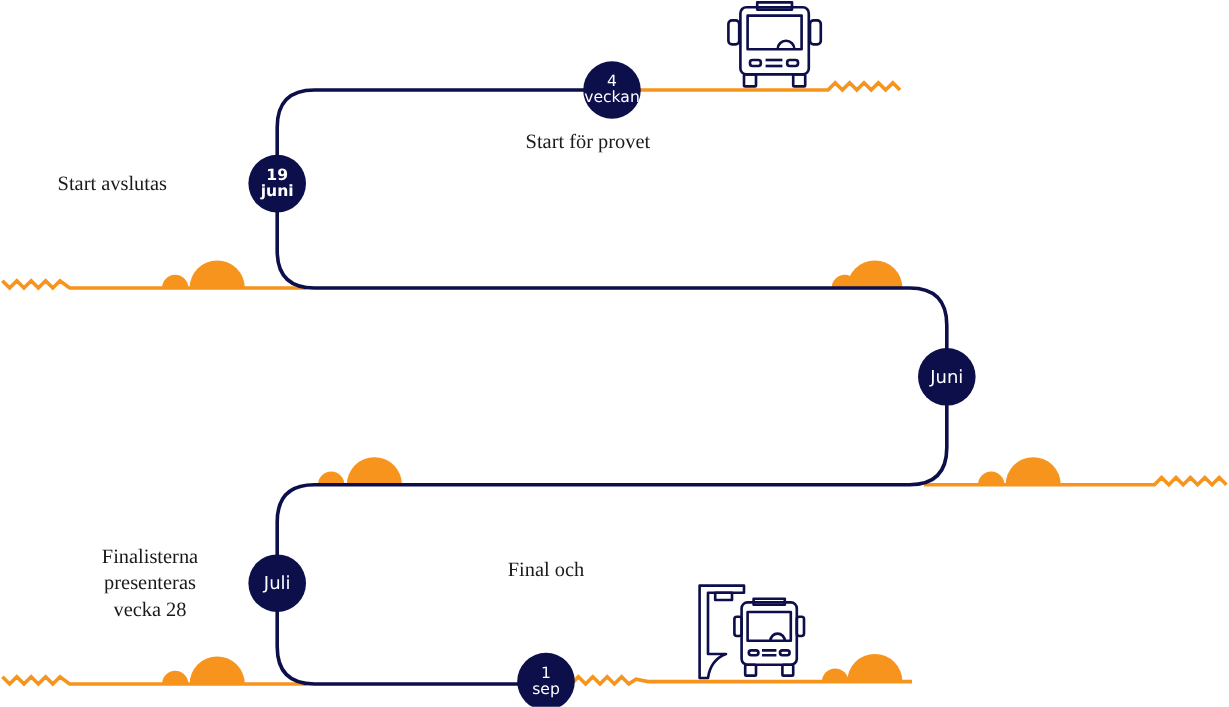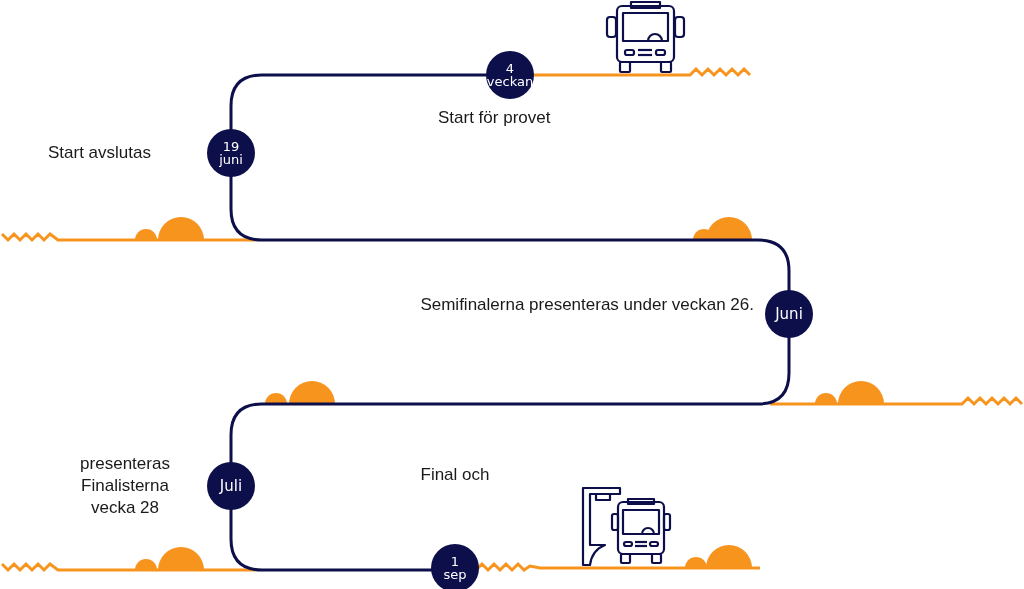--- a/index.html
+++ b/index.html
@@ -1,18 +1,18 @@
 <!DOCTYPE html>
 <html><head>
 <meta charset="utf-8">
 <style>
   html, body { margin:0; padding:0; background:#ffffff; }
   body { width:1024px; height:589px; position:relative; overflow:hidden; font-family:"DejaVu Sans", sans-serif; }
   svg.stage { position:absolute; left:0; top:0; }
-  .label { position:absolute; color:#1a1a1a; font-size:17px; line-height:22px; font-family:Liberation Sans, sans-serif; }
+  .label { position:absolute; color:#1a1a1a; font-size:17px; line-height:22px; font-family:Liberation Serif, serif; }
   .node { position:absolute; width:48px; height:48px; border-radius:50%; background:#0d0f4a; color:#fff; display:flex; flex-direction:column; align-items:center; justify-content:center; font-size:13px; line-height:13px; font-family:"DejaVu Sans", sans-serif; }
   .node span { display:block; }
 </style>
 </head>
 <body>
 
 <svg class="stage" width="1024" height="589" viewBox="0 0 1024 589">
 
   <g fill="none" stroke="#f7941d" stroke-width="3">
     <path d="M510 75 L690 75 L696 69 L702 75 L708 69 L714 75 L720 69 L726 75 L732 69 L738 75 L744 69 L750 75"></path>
@@ -71,40 +71,39 @@
     <rect x="650" y="542" width="8" height="4" rx="2"></rect>
     <rect x="621" y="554" width="9" height="9" rx="1"></rect>
     <rect x="652" y="554" width="9" height="9" rx="1"></rect>
   </g>
 </svg>
 
 <div class="node" style="left:486px;top:51px;">
   <span>4</span>
   <span>veckan</span>
 </div>
-<div class="node" style="left:207px;top:129px;">
+<div class="node" style="left:207px;top:129px;font-weight:bold;">
   <span>19</span>
   <span>juni</span>
 </div>
 <div class="node" style="left:765px;top:290px;font-size:15px;">
   <span>Juni</span>
 </div>
 <div class="node" style="left:207px;top:462px;font-size:15px;">
   <span>Juli</span>
 </div>
 <div class="node" style="left:431px;top:544px;">
   <span>1</span>
   <span>sep</span>
 </div>
 
 <div class="label" style="left:438px;top:107px;">Start för provet</div>
 <div class="label" style="left:48px;top:142px;">Start avslutas</div>
 <div class="label" style="left:340px;top:294px;width:414px;text-align:right;">
-  <div>Semifinalerna presenteras under veckan 26.</div>
 </div>
 <div class="label" style="left:60px;top:453px;width:130px;text-align:center;">
+  <div>Finalisterna</div>
   <div>presenteras</div>
-  <div>Finalisterna</div>
   <div>vecka 28</div>
 </div>
 <div class="label" style="left:380px;top:464px;width:150px;text-align:center;">
   <div>Final och</div>
 </div>
 
 </body></html>

